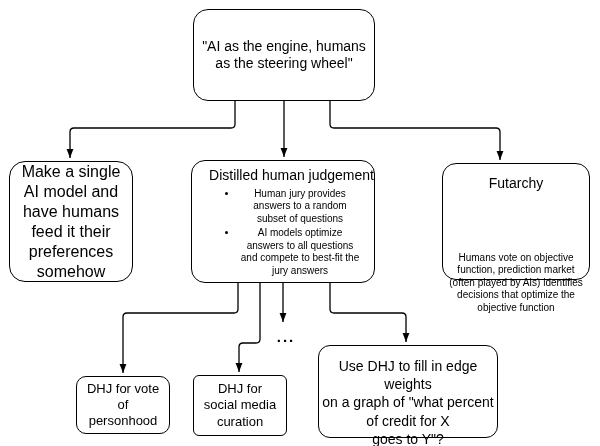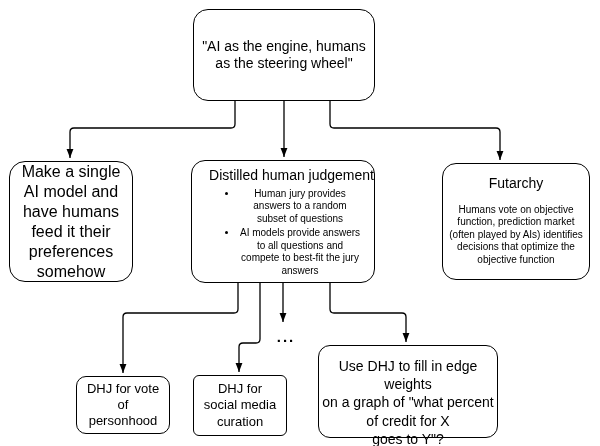--- a/index.html
+++ b/index.html
@@ -26,21 +26,21 @@
     line-height: 1.25;
   }
   .box-root { left: 193px; top: 9px; width: 182px; height: 92px; border-radius: 15px; font-size: 14px; }
   .box-root .label { width: 175px; }
   .box-single { left: 9px; top: 161px; width: 124px; height: 121px; border-radius: 16px; font-size: 16px; }
   .box-single .label { width: 104px; }
   .box-dhj { left: 191px; top: 160px; width: 184px; height: 123px; border-radius: 14px; justify-content: flex-start; padding-top: 6px; align-items: flex-end; }
   .box-dhj .title { font-size: 14px; white-space: nowrap; margin-bottom: 3px; }
   .box-dhj ul { margin: 0; padding: 0 12px 0 30px; font-size: 10px; text-align: center; }
   .box-dhj li { margin: 0 0 2px 16px; }
-  .box-futarchy { left: 442px; top: 163px; width: 148px; height: 117px; border-radius: 14px; justify-content: flex-start; padding-top: 11px; }
+  .box-futarchy { left: 442px; top: 163px; width: 148px; height: 117px; border-radius: 14px; justify-content: flex-start; padding-top: 11px; gap: 48px; }
   .box-futarchy .title { font-size: 14px; margin-bottom: 11px; }
   .box-futarchy .body { font-size: 10px; width: 136px; }
   .box-personhood { left: 76px; top: 376px; width: 94px; height: 58px; border-radius: 10px; font-size: 13px; }
   .box-personhood .label { width: 78px; }
   .box-social { left: 193px; top: 375px; width: 94px; height: 61px; border-radius: 6px; font-size: 13px; }
   .box-social .label { width: 78px; }
   .box-deepfunding { left: 318px; top: 345px; width: 180px; height: 93px; border-radius: 12px; justify-content: flex-start; padding-top: 11px; }
   .box-deepfunding .title { font-size: 15px; margin-bottom: 9px; }
   .box-deepfunding .body { font-size: 14px; width: 172px; line-height: 1.3; }
   .ellipsis {
@@ -80,21 +80,21 @@
   </div>
 
   <div class="box box-single">
     <div class="label">Make a single AI model and have humans feed it their preferences somehow</div>
   </div>
 
   <div class="box box-dhj">
     <div class="title">Distilled human judgement</div>
     <ul>
       <li>Human jury provides answers to a random subset of questions</li>
-      <li>AI models provide answers to all questions and compete to best-fit the jury answers</li>
+      <li>AI models optimize answers to all questions and compete to best-fit the jury answers</li>
     </ul>
   </div>
 
   <div class="box box-futarchy">
     <div class="title">Futarchy</div>
     <div class="body">Humans vote on objective function, prediction market (often played by AIs) identifies decisions that optimize the objective function</div>
   </div>
 
   <div class="box box-personhood">
     <div class="label">DHJ for vote of personhood</div>

